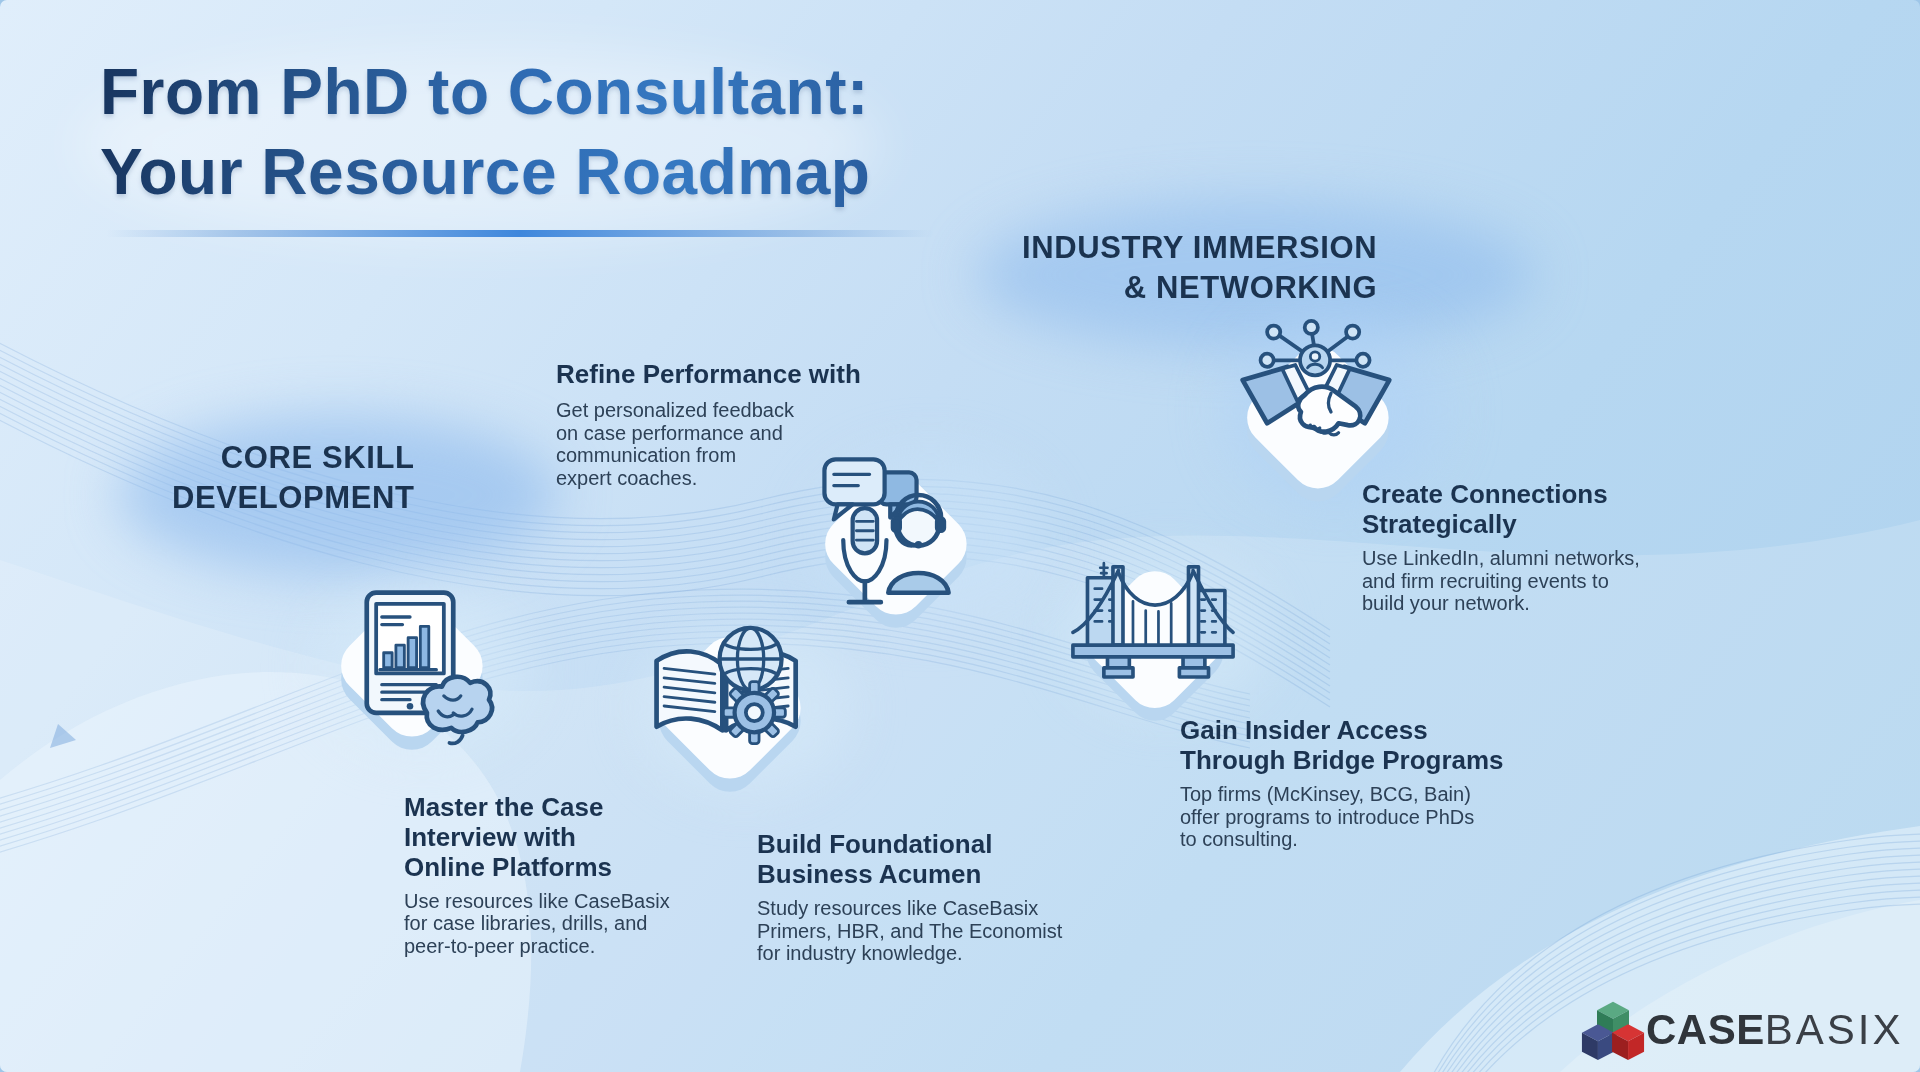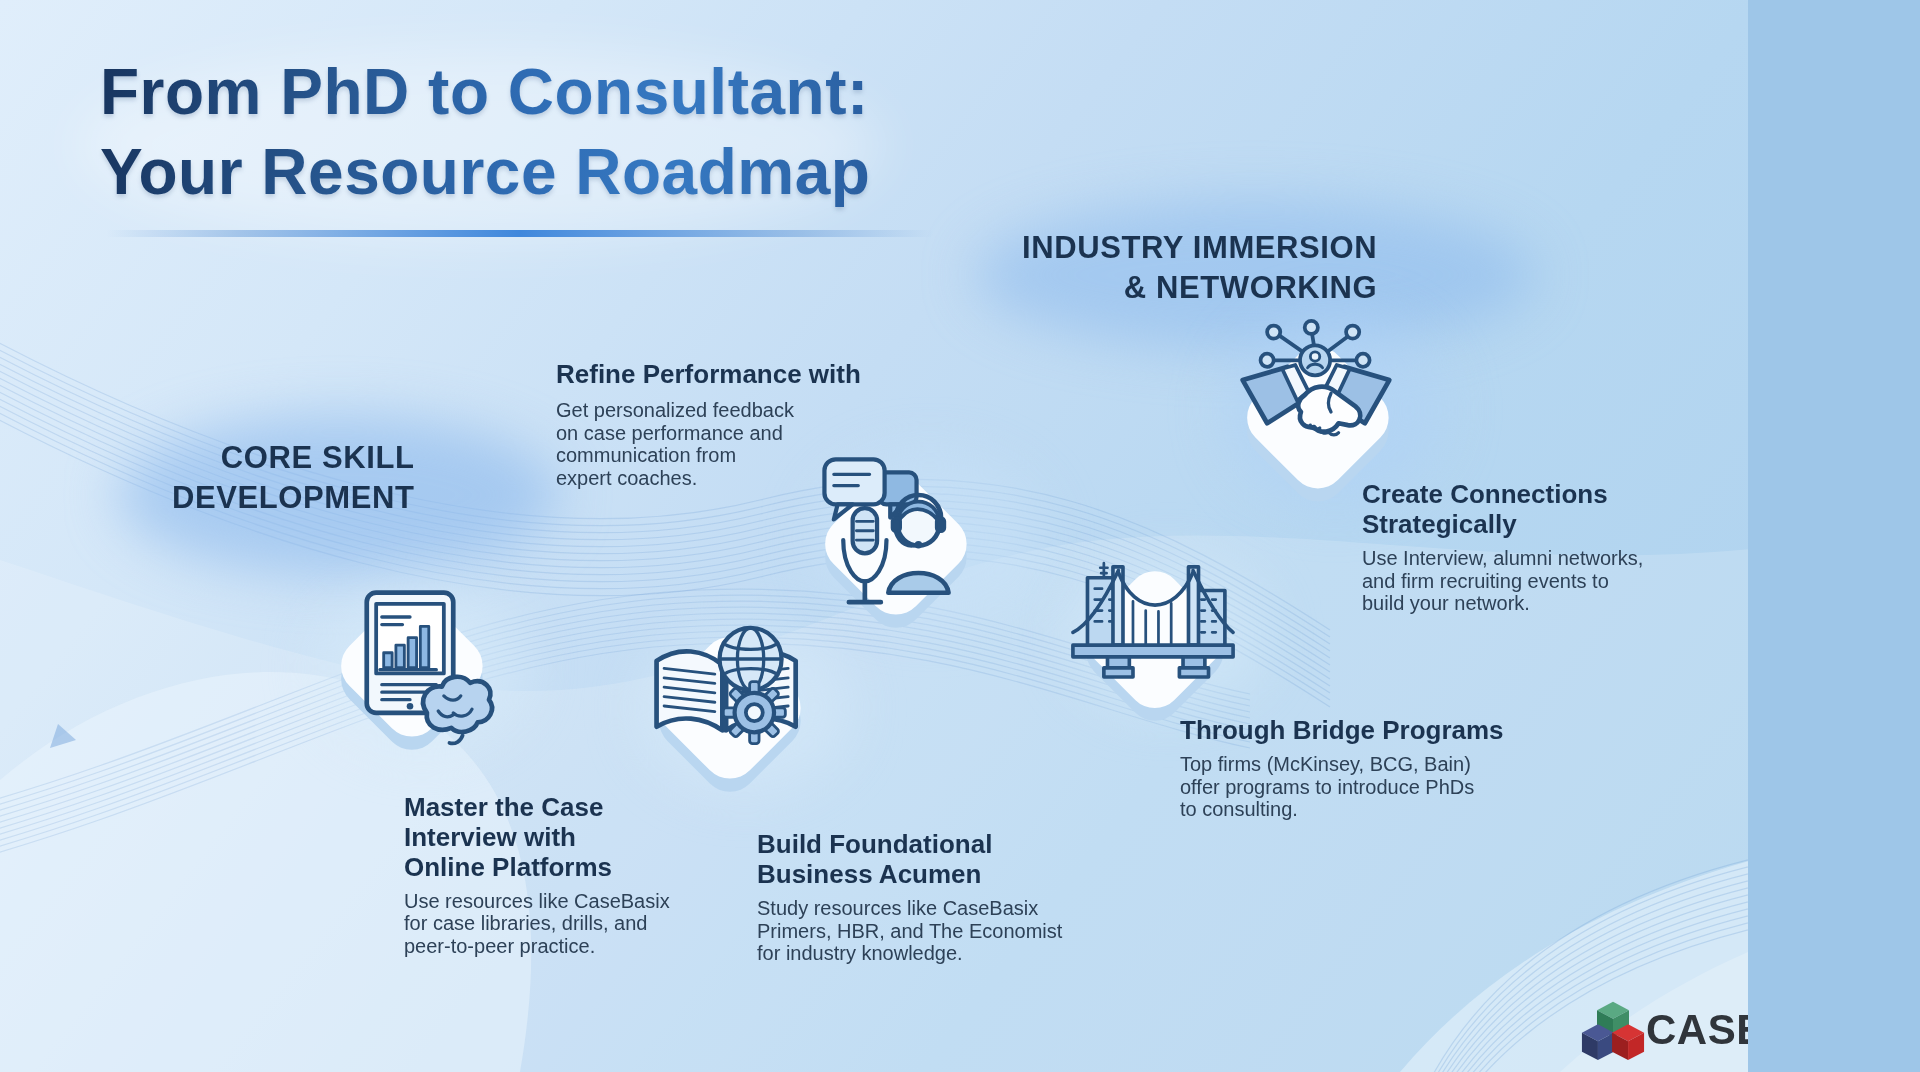--- a/index.html
+++ b/index.html
@@ -1,19 +1,20 @@
 <!DOCTYPE html>
 <html><head>
 <meta charset="utf-8">
 <style>
   html,body{margin:0;padding:0;background:#9ec6e8;}
   .stage{
-    position:relative;width:1748px;height:1072px;overflow:hidden;
+    position:relative;width:1920px;height:1072px;overflow:hidden;
     font-family:"Liberation Sans","DejaVu Sans",sans-serif;
     background:linear-gradient(128deg,#e0eefb 0%,#d4e7f8 22%,#c4ddf4 45%,#b6d7f1 68%,#aed2ee 100%);
+    border-radius:7px;
   }
   .decor,.glow{position:absolute;pointer-events:none;}
   .glow{border-radius:50%;filter:blur(26px);z-index:1;}
   .content{position:absolute;z-index:2;}
 
   
   .glow.core{left:118px;top:415px;width:440px;height:160px;background:rgba(140,185,236,.60);}
   .glow.industry{left:975px;top:200px;width:560px;height:150px;background:rgba(140,185,236,.55);}
   .glow.hand{left:1225px;top:315px;width:220px;height:190px;background:rgba(175,210,245,.55);}
   .glow.mic{left:815px;top:455px;width:230px;height:165px;background:rgba(200,225,248,.55);}
@@ -175,28 +176,29 @@
       <div class="line">for industry knowledge.</div>
     </div>
   </div>
 
   <div class="content card connections">
     <div class="card-title">
       <div class="line">Create Connections</div>
       <div class="line">Strategically</div>
     </div>
     <div class="card-body">
-      <div class="line">Use Interview, alumni networks,</div>
+      <div class="line">Use LinkedIn, alumni networks,</div>
       <div class="line">and firm recruiting events to</div>
       <div class="line">build your network.</div>
     </div>
   </div>
 
   <div class="content card bridge">
     <div class="card-title">
+      <div class="line">Gain Insider Access</div>
       <div class="line">Through Bridge Programs</div>
     </div>
     <div class="card-body">
       <div class="line">Top firms (McKinsey, BCG, Bain)</div>
       <div class="line">offer programs to introduce PhDs</div>
       <div class="line">to consulting.</div>
     </div>
   </div>
 
   <svg class="content" style="left:316px;top:570px;" width="188" height="188" viewBox="0 0 200 200">

